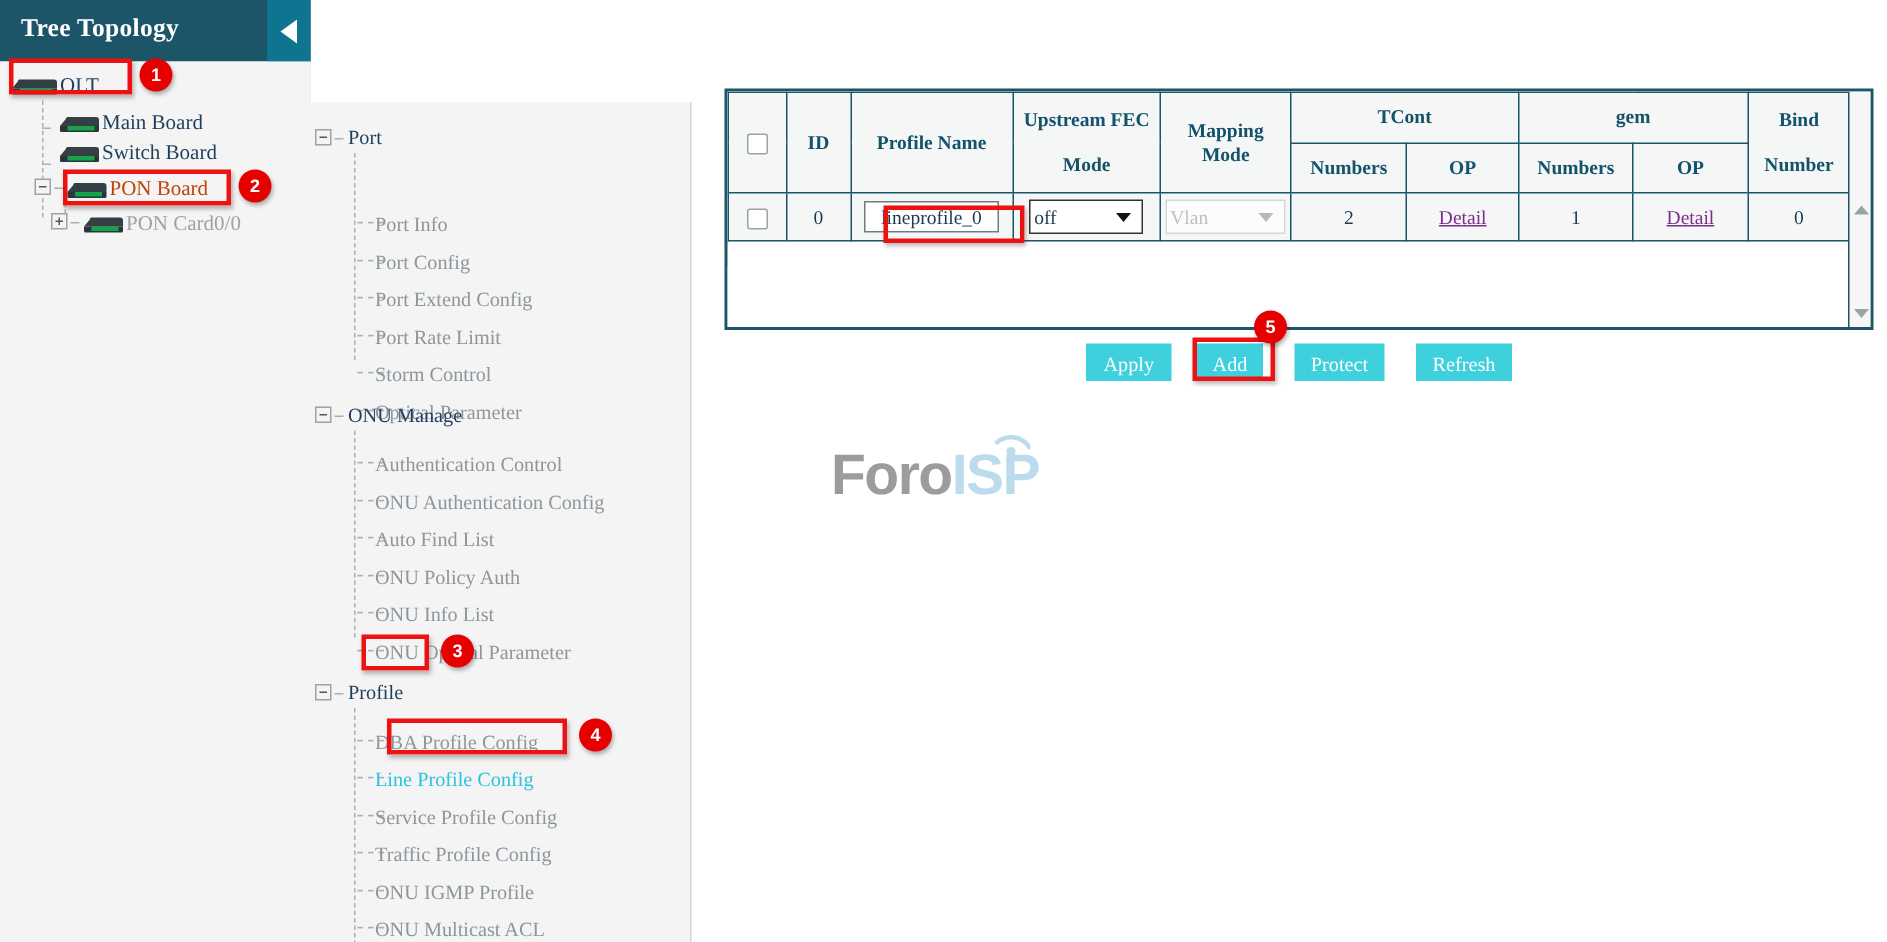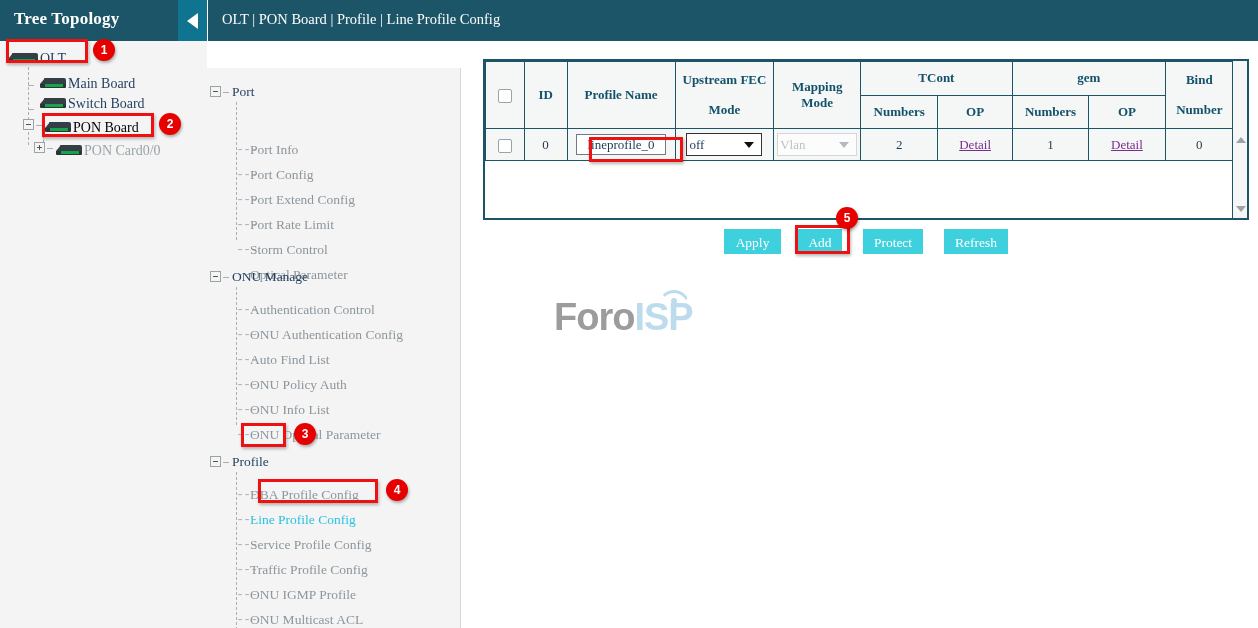--- a/index.html
+++ b/index.html
@@ -58,21 +58,21 @@
   .tnode {
     position: absolute;
     height: 20px;
     white-space: nowrap;
     font-size: 14px;
     font-family: "Liberation Serif", serif;
     line-height: 20px;
   }
   .tnode .lbl { vertical-align: middle; }
   .lbl-dark { color: #1f3d5c; }
-  .lbl-cyan { color: #000000; }
+  .lbl-cyan { color: #c2410c; }
   .lbl-gray { color: #9aa3a8; }
 
   
   .dev-icon {
     display: inline-block;
     position: relative;
     width: 30px; height: 13px;
     vertical-align: middle;
     margin-right: 2px;
   }
@@ -494,23 +494,20 @@
     <div class="mitem" style="left:54px; top:494px;">Traffic Profile Config</div>
     <div class="mdash" style="left:40px; top:519px;">---</div>
     <div class="mitem" style="left:54px; top:519px;">ONU IGMP Profile</div>
     <div class="mdash" style="left:40px; top:544px;">---</div>
     <div class="mitem" style="left:54px; top:544px;">ONU Multicast ACL</div>
     <div class="mdash" style="left:40px; top:569px;">---</div>
     <div class="mitem" style="left:54px; top:569px;">Pon Protect Config</div>
 
   </div>
 
-  <div id="topbar">
-    <div id="breadcrumb">OLT | PON Board | Profile | Line Profile Config</div>
-  </div>
 
   <div id="content">
 
     <div id="tablecard">
       <table class="grid">
         <colgroup>
           <col style="width:38px">
             <col style="width:42px">
             <col style="width:106px">
           <col style="width:97px">

